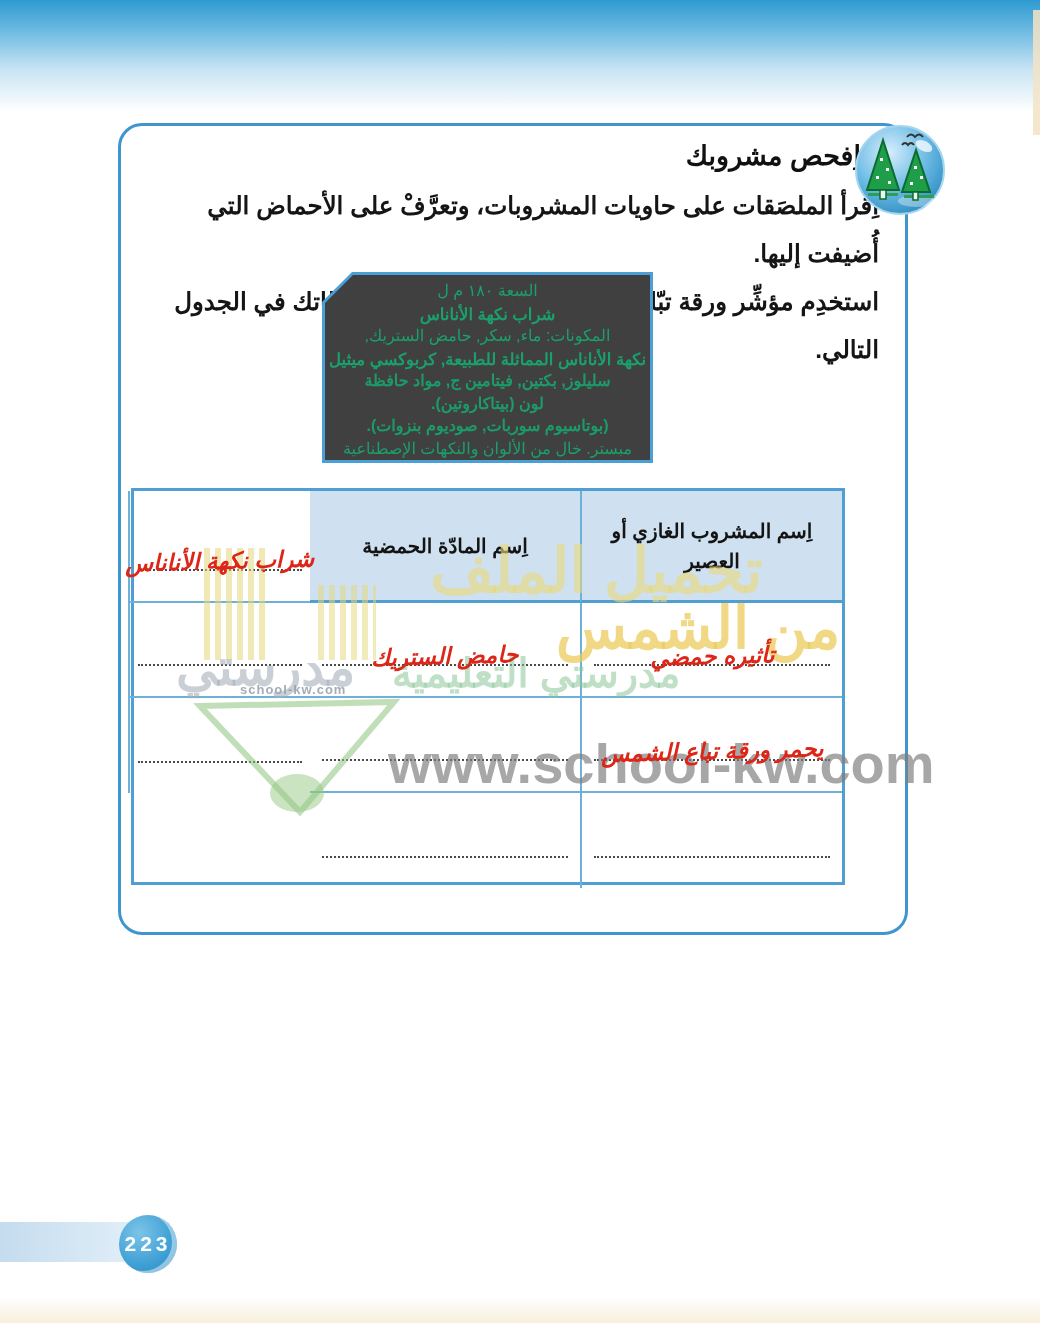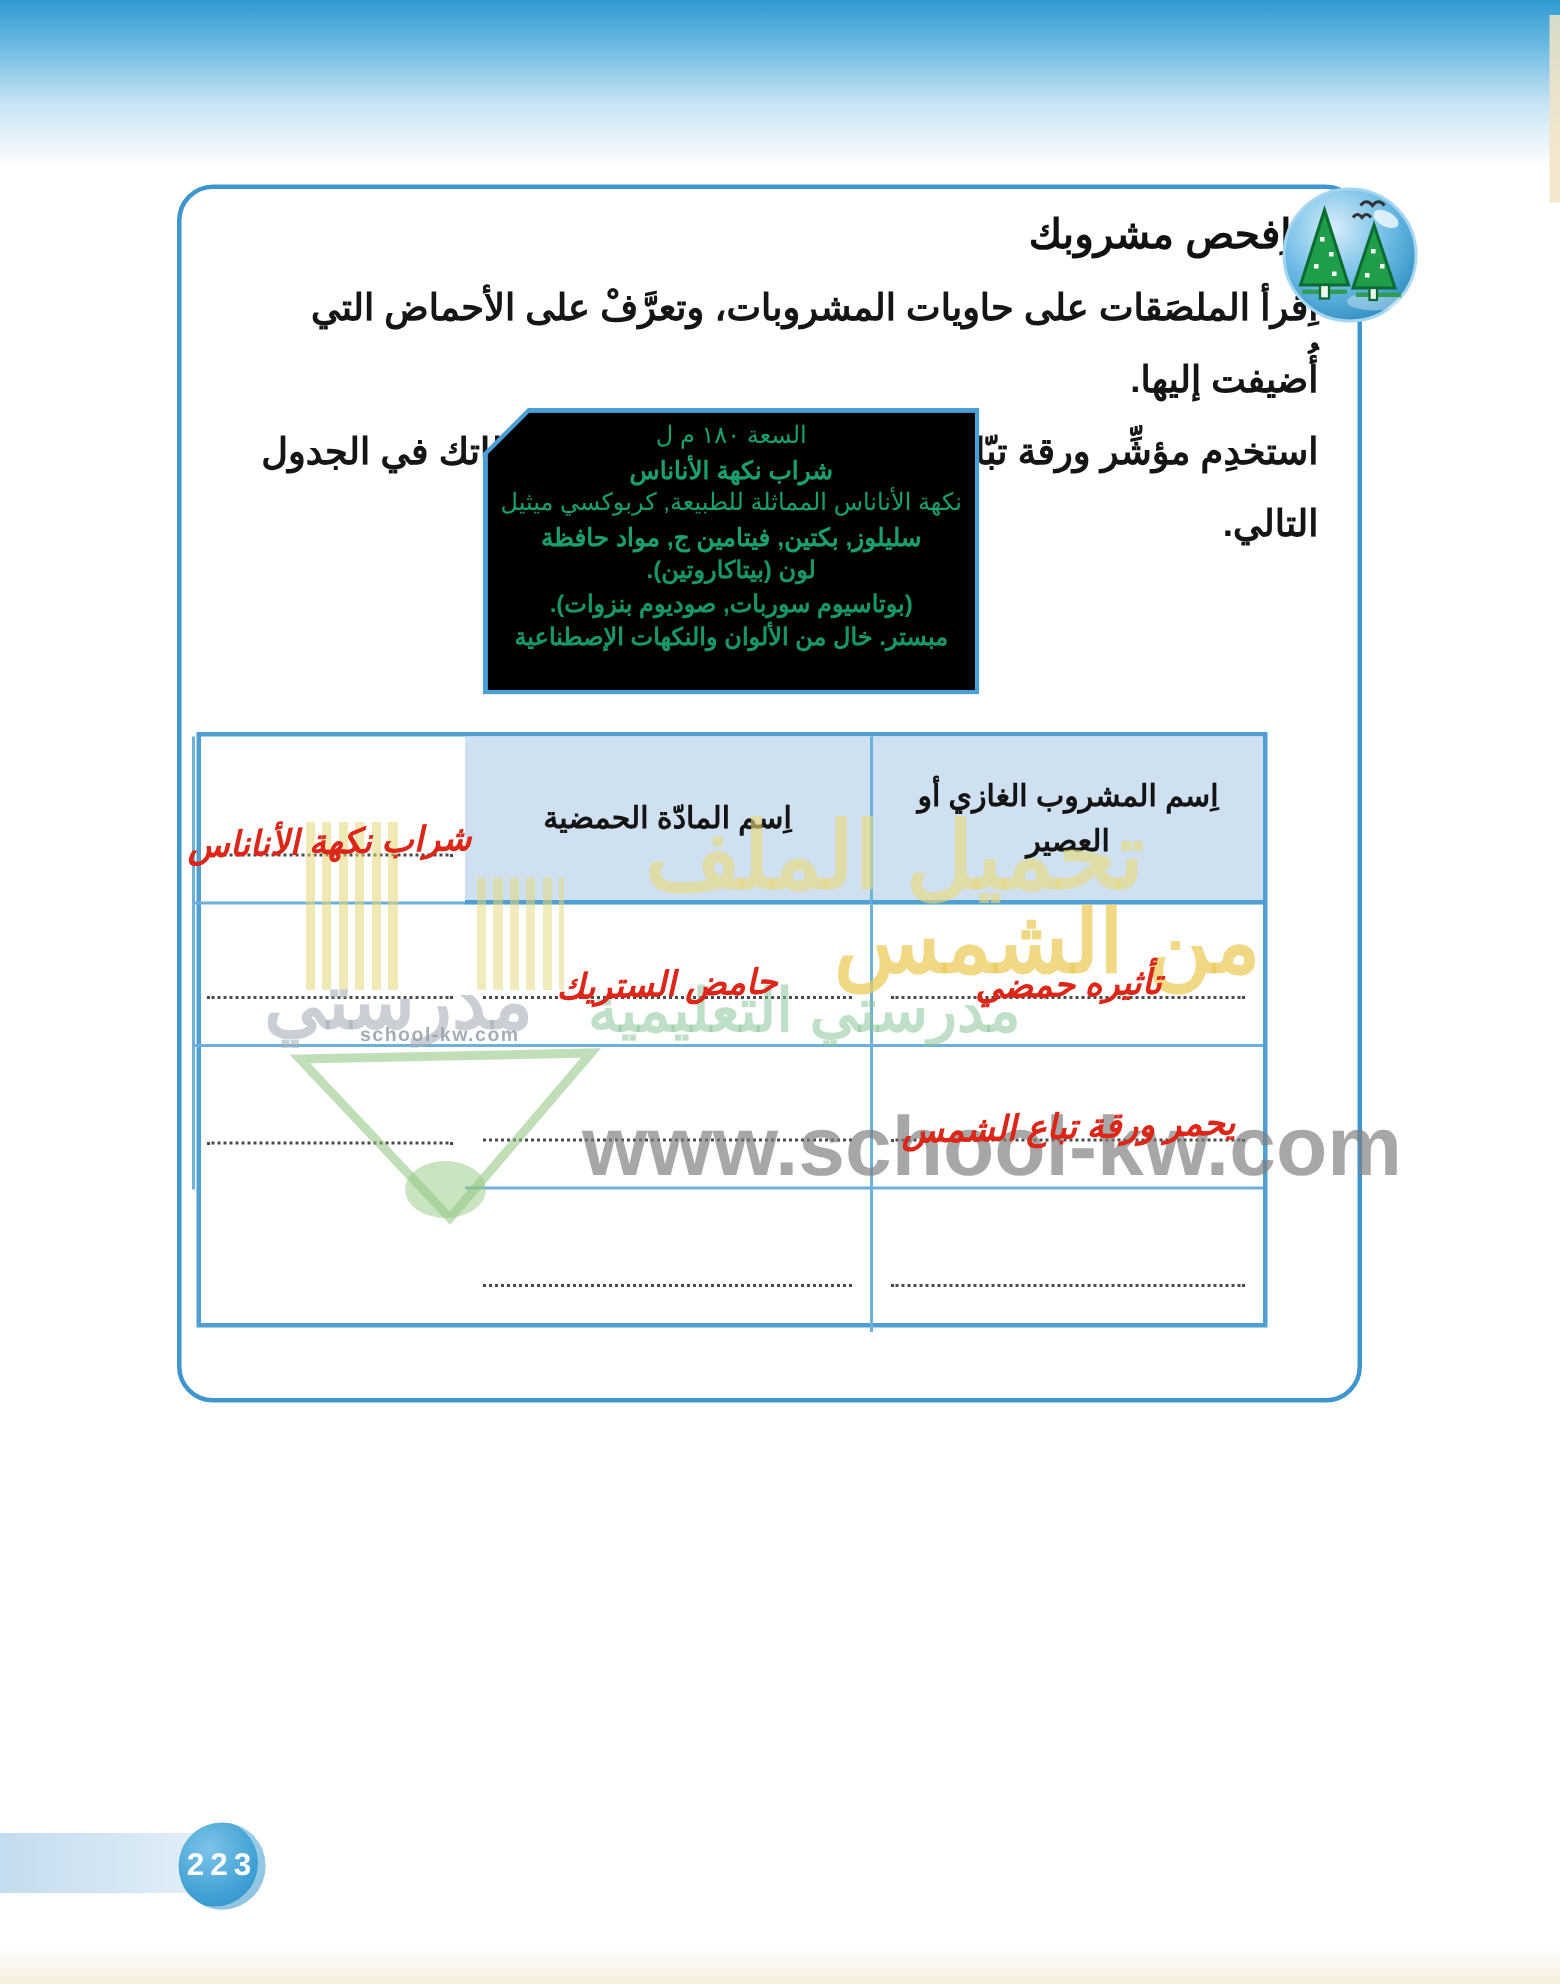--- a/index.html
+++ b/index.html
@@ -17,21 +17,21 @@
     border:3px solid #3f96cf;border-radius:24px;background:#ffffff;}
 
   .title{position:absolute;right:44px;top:14px;direction:rtl;font-weight:bold;
     font-size:27px;color:#111;}
   .instructions{position:absolute;right:26px;left:20px;top:56px;direction:rtl;text-align:right;
     font-weight:bold;font-size:24.5px;line-height:48px;color:#151515;}
 
   
   .label-wrap{position:absolute;left:201px;top:146px;width:331px;height:191px;background:#4aa0d6;
     clip-path:polygon(30px 0,100% 0,100% 100%,0 100%,0 30px);}
-  .label-inner{position:absolute;inset:3px;background:#000000;
+  .label-inner{position:absolute;inset:3px;background:#404040;
     clip-path:polygon(28px 0,100% 0,100% 100%,0 100%,0 28px);
     direction:rtl;text-align:center;color:#1aa06c;font-size:16px;line-height:22.5px;padding-top:5px;}
   .label-inner .ln:nth-child(2),.label-inner .ln:nth-child(4){font-weight:bold;font-size:16.5px;}
   .label-inner .ln:nth-child(5),.label-inner .ln:nth-child(6),
   .label-inner .ln:nth-child(7){font-weight:bold;opacity:.95;}
 
   
   .obs-table{position:absolute;left:10px;top:362px;width:714px;height:397px;direction:rtl;
     display:grid;grid-template-columns:262px 270px 182px;grid-template-rows:112px 95px 95px 95px;
     border:3px solid #4f9fd2;box-sizing:border-box;background:transparent;}
@@ -91,20 +91,21 @@
     <div class="title">اِفحص مشروبك</div>
     <div class="instructions">
       <div>اِقرأ الملصَقات على حاويات المشروبات، وتعرَّفْ على الأحماض التي أُضيفت إليها.</div>
       <div>استخدِم مؤشِّر ورقة تبّاع الشمس لفحصها، ودوِّن ملاحظاتك في الجدول التالي.</div>
     </div>
 
     <div class="label-wrap">
       <div class="label-inner">
         <div class="ln">السعة ١٨٠ م ل</div>
         <div class="ln">شراب نكهة الأناناس</div>
+        <div class="ln">المكونات: ماء, سكر, حامض الستريك,</div>
         <div class="ln">نكهة الأناناس المماثلة للطبيعة, كربوكسي ميثيل</div>
         <div class="ln">سليلوز, بكتين, فيتامين ج, مواد حافظة</div>
         <div class="ln">لون (بيتاكاروتين).</div>
         <div class="ln">(بوتاسيوم سوربات, صوديوم بنزوات).</div>
         <div class="ln">مبستر. خال من الألوان والنكهات الإصطناعية</div>
       </div>
     </div>
 
     <div class="obs-table">
       <div class="hcell col1">اِسم المشروب الغازي أو العصير</div>

